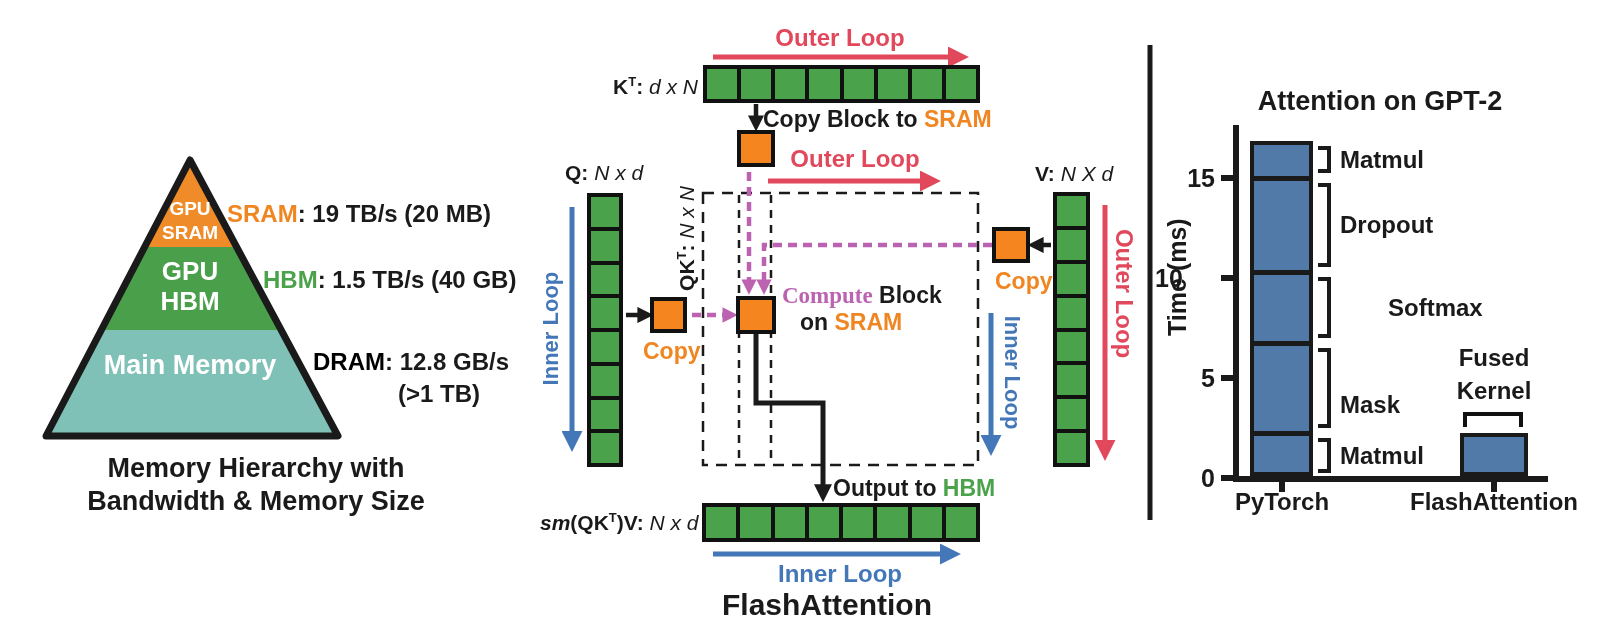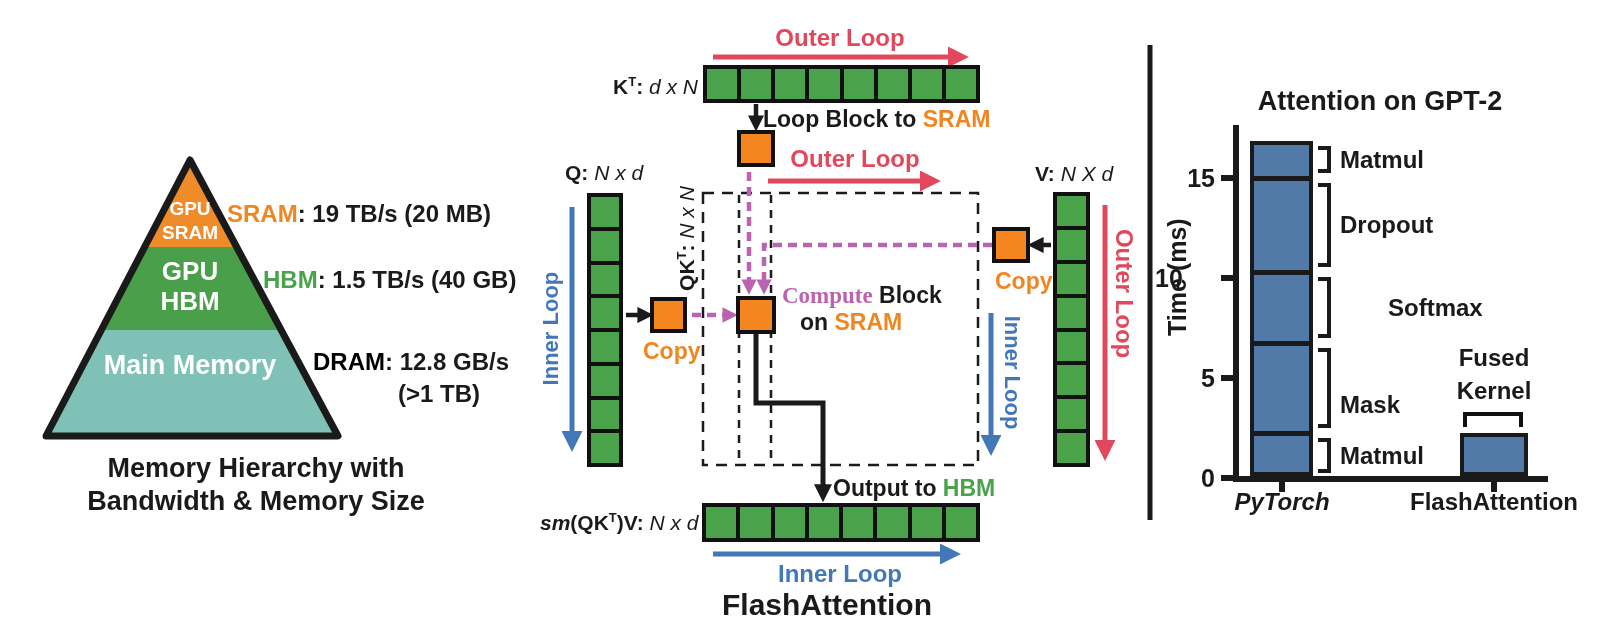--- a/index.html
+++ b/index.html
@@ -114,21 +114,21 @@
       <div class="cell"></div>
       <div class="cell"></div>
       <div class="cell"></div>
       <div class="cell"></div>
       <div class="cell"></div>
       <div class="cell"></div>
       <div class="cell"></div>
     </div>
 
   <div class="txt sb" style="left:763px;top:107px;font-size:23px;">
-    <span>Loop Block to </span><span class="c-orange">SRAM</span>
+    <span>Copy Block to </span><span class="c-orange">SRAM</span>
   </div>
   <div class="osq" style="left:737px;top:130px;width:38px;height:37px;"></div>
 
   <div class="txt ctr c-red" style="left:785px;top:146px;width:140px;font-size:24px;">Outer Loop</div>
 
   <div class="txt" style="left:565px;top:162px;font-size:21px;">
     <b>Q</b><b>: </b><i>N x d</i>
   </div>
   <div class="cells v" style="left:587px;top:193px;width:36px;height:274px;">
       <div class="cell"></div>
@@ -227,16 +227,16 @@
       <div class="" style="position: absolute; left: 1340px; top: 441.5px; width: 150px; font-size: 24px; font-weight: bold; line-height: 28px;">Matmul</div>
       <div class="" style="position: absolute; left: 1460px; top: 433px; width: 68px; height: 43px; background: rgb(82, 122, 168); border: 4px solid rgb(26, 26, 26); box-sizing: border-box;"></div>
       <div class="" style="position: absolute; left: 1279px; top: 481px; width: 6px; height: 11px; background: rgb(26, 26, 26);"></div>
       <div class="" style="position: absolute; left: 1491px; top: 481px; width: 6px; height: 11px; background: rgb(26, 26, 26);"></div>
     </div>
 
   <div class="txt ctr b" style="left:1424px;top:345px;width:140px;font-size:24px;">Fused</div>
   <div class="txt ctr b" style="left:1424px;top:378px;width:140px;font-size:24px;">Kernel</div>
   <div class="brk-down" style="left:1463px;top:412px;width:60px;height:15px;"></div>
 
-  <div class="txt ctr b" style="left:1212px;top:489px;width:140px;font-size:24px;font-style:italic;">PyTorch</div>
+  <div class="txt ctr b" style="left:1212px;top:489px;width:140px;font-size:24px;">PyTorch</div>
   <div class="txt ctr b" style="left:1404px;top:489px;width:180px;font-size:24px;">FlashAttention</div>
 
 </div>
 
 </body></html>

